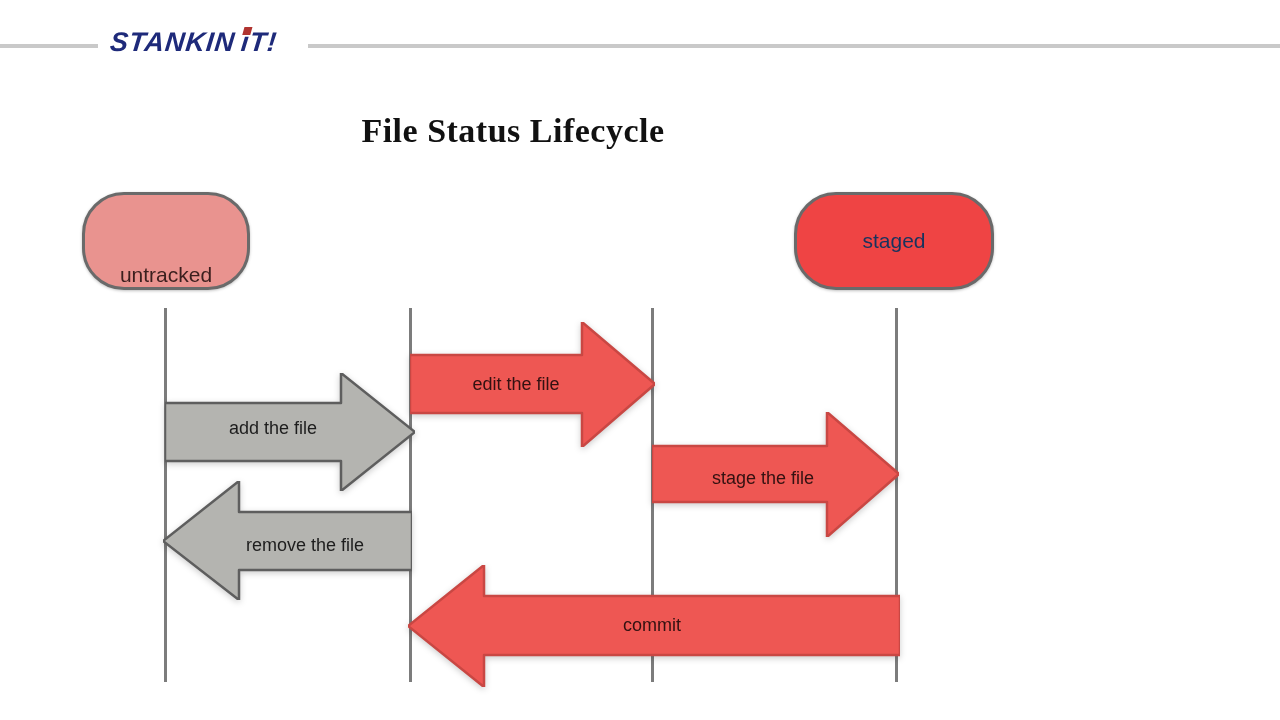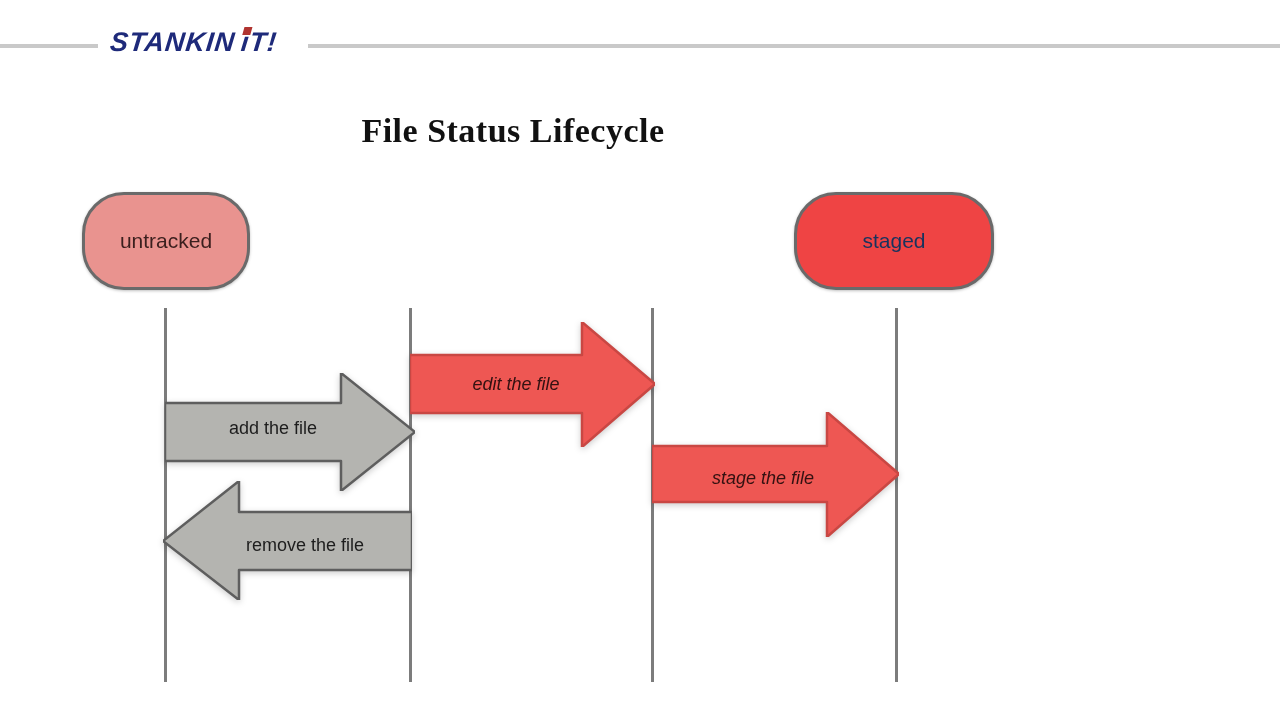--- a/index.html
+++ b/index.html
@@ -25,35 +25,35 @@
   .title{
     position:absolute;left:0;top:112px;width:1026px;text-align:center;
     font-size:34px;font-weight:bold;color:#111111;letter-spacing:0.5px;font-family:Liberation Serif, serif;
   }
   
   .pill{
     position:absolute;top:192px;height:92px;border:3px solid #6a6a6a;
     border-radius:42px;display:flex;align-items:center;justify-content:center;
     font-size:21px;color:#222222;box-shadow:0 1px 3px rgba(0,0,0,0.25);
   }
-  .pill-untracked {left:82px; width:162px;background:#e9938f;color:#3b1f1e;}
+  .pill-untracked {left:82px; width:162px;background:#e9938f;color:#3b1f1e;align-items:flex-end;}
   .pill-unmodified{left:325px;width:162px;background:#c9e5c0;color:#26402a;}
   .pill-modified  {left:567px;width:166px;background:#eef2a2;color:#33411c;}
   .pill-staged    {left:794px;width:194px;background:#ef4444;color:#17335e;}
   
   .lifeline{position:absolute;top:308px;height:374px;width:3px;background:#7c7c7c;}
   .ll-1{left:164px;} .ll-2{left:409px;} .ll-3{left:651px;} .ll-4{left:895px;}
   
   .arrow{position:absolute;}
   .arrow svg{display:block;filter:drop-shadow(0 2px 3px rgba(0,0,0,0.2));}
   .arrow-label{
     position:absolute;display:flex;align-items:center;justify-content:center;
     font-size:18px;color:#1d1d1d;white-space:nowrap;
   }
-  .arrow-label.on-red{color:#331111;font-style:italic;}
+  .arrow-label.on-red{color:#331111;}
   .a-add   {left:165px;top:373px;}
   .a-edit  {left:410px;top:322px;}
   .a-stage {left:652px;top:412px;}
   .a-remove{left:163px;top:481px;}
   .a-commit{left:408px;top:565px;}
 </style>
 </head>
 <body>
 
 <div class="stage">
@@ -99,14 +99,20 @@
     <div class="arrow-label on-red" style="left:23px;top:34px;width:176px;height:64px;">stage the file</div>
   </div>
 
   <div class="arrow a-remove">
     <svg width="249" height="119" viewBox="0 0 249 119">
       <polygon points="0,60 76,0 76,31 249,31 249,89 76,89 76,119" fill="#b4b4b0" stroke="#5e5e5e" stroke-width="2.5" stroke-linejoin="round"></polygon>
     </svg>
     <div class="arrow-label" style="left:52px;top:31px;width:180px;height:66px;">remove the file</div>
   </div>
 
+  <div class="arrow a-commit">
+    <svg width="492" height="122" viewBox="0 0 492 122">
+      <polygon points="0,61 76,0 76,31 492,31 492,90 76,90 76,122" fill="#ee5753" stroke="#c94743" stroke-width="2.5" stroke-linejoin="round"></polygon>
+    </svg>
+    <div class="arrow-label on-red" style="left:84px;top:31px;width:320px;height:59px;">commit</div>
+  </div>
 
 </div>
 
 </body></html>

